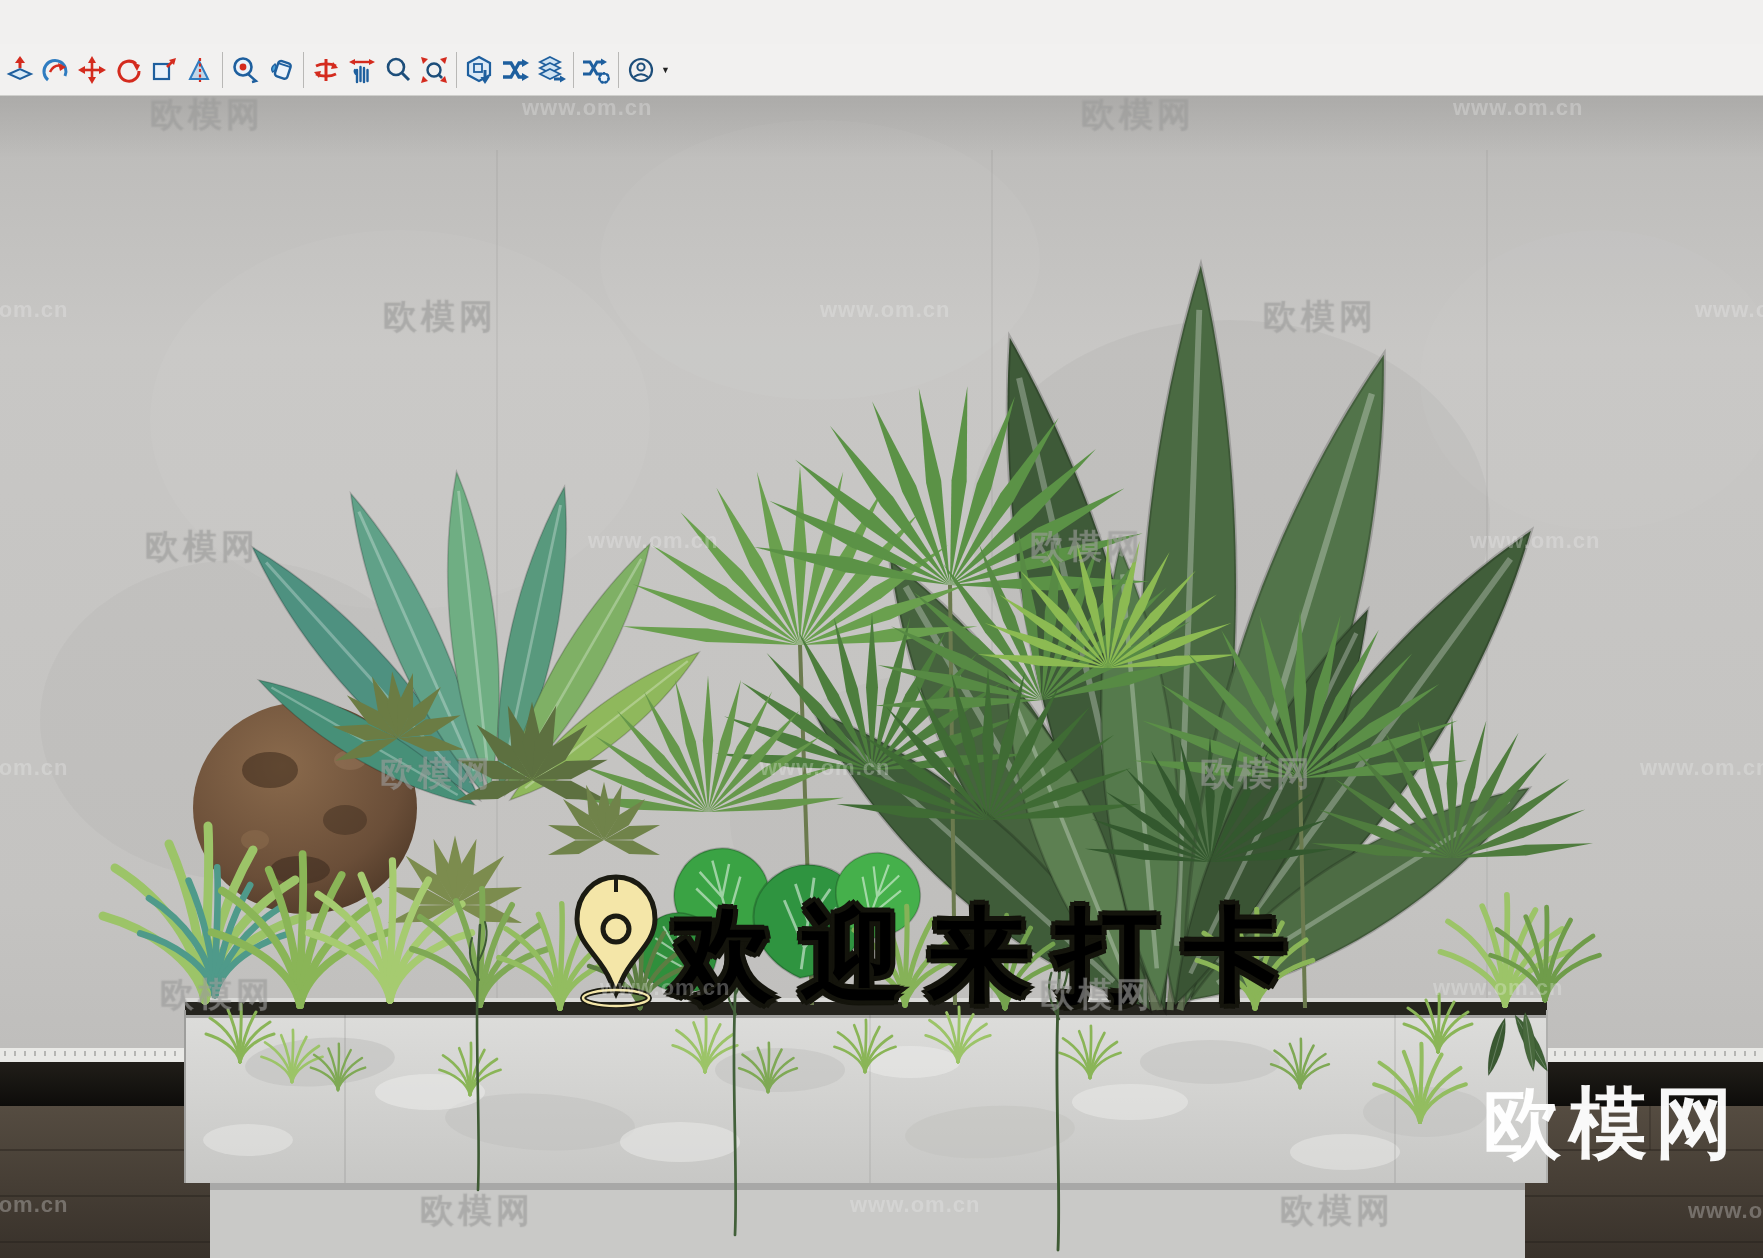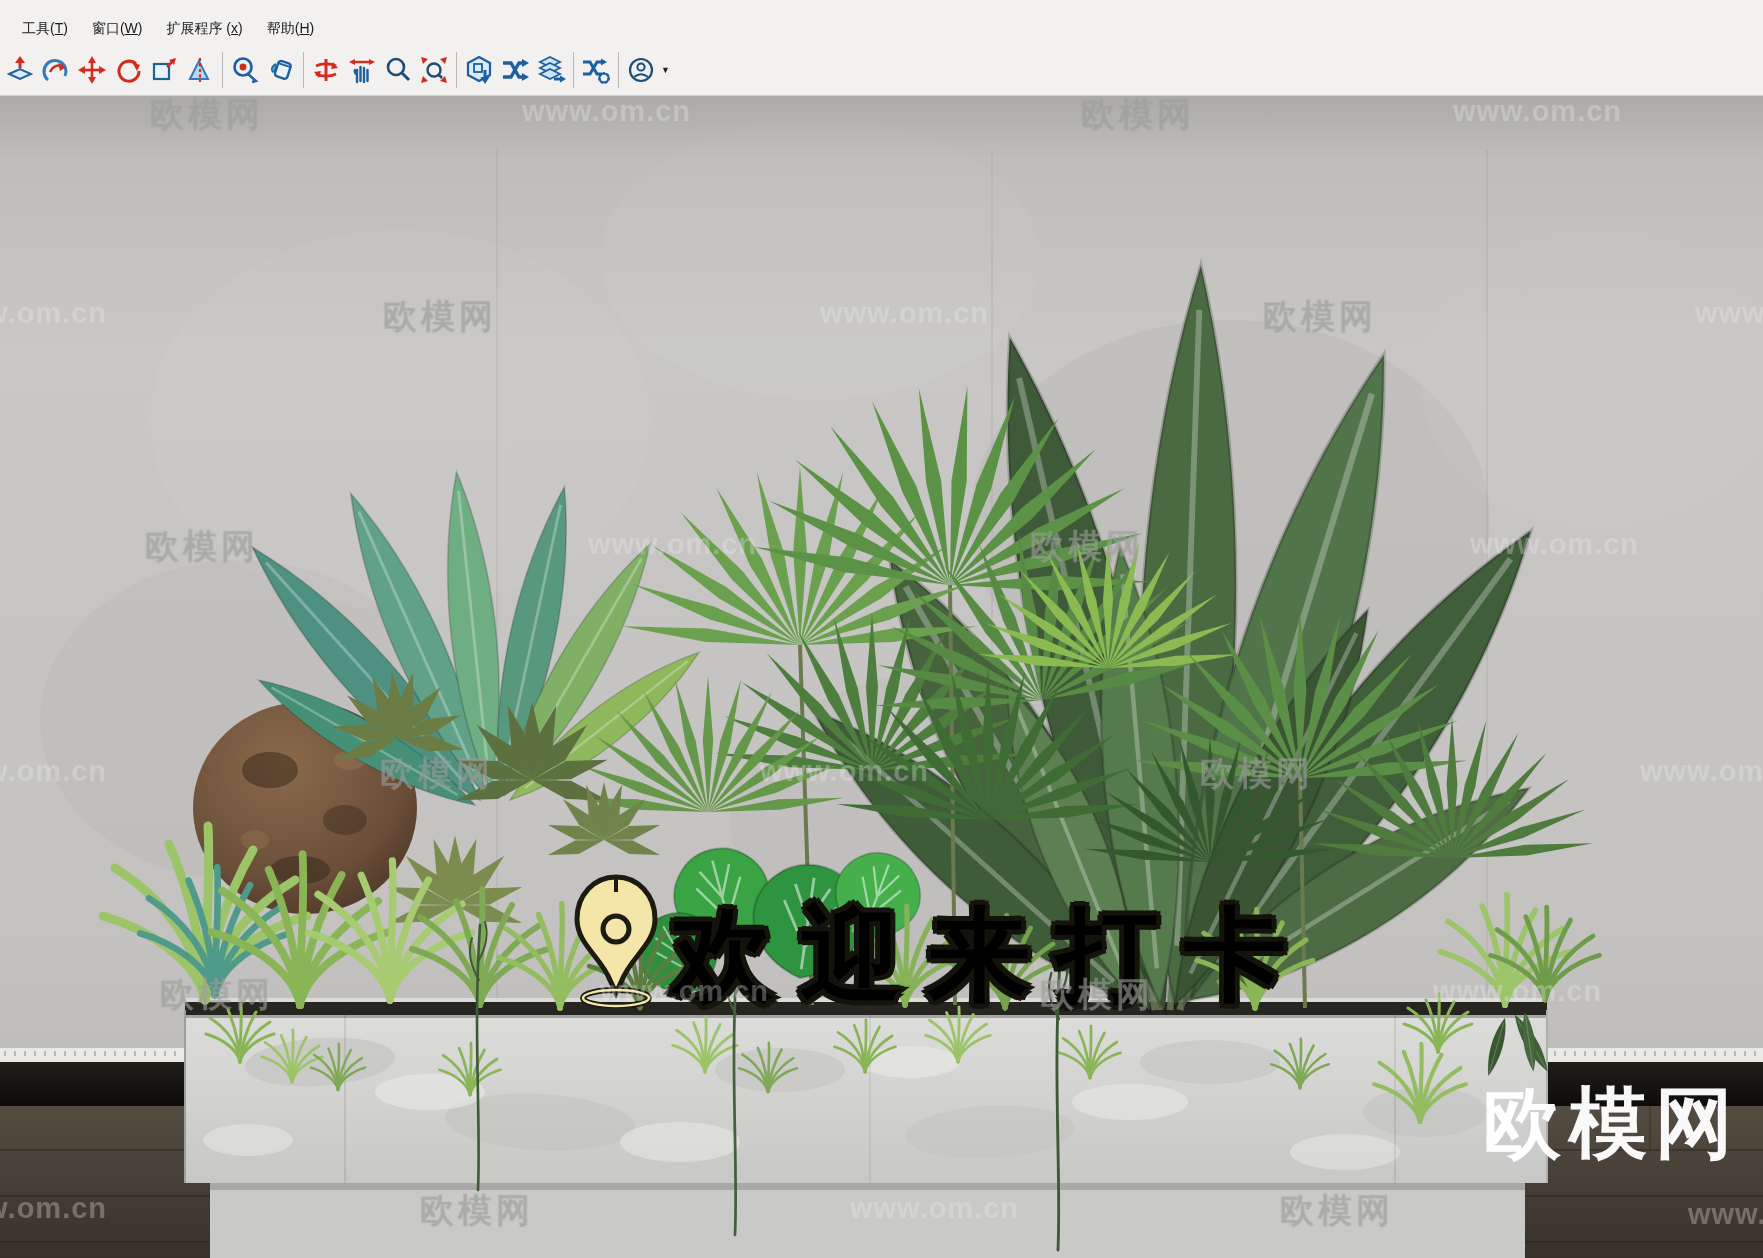--- a/index.html
+++ b/index.html
@@ -27,34 +27,28 @@
   .sign-text{font-size:102px;font-weight:900;line-height:1;letter-spacing:26px;color:#000000;
     -webkit-text-stroke:6px #17170e;paint-order:stroke fill;margin-left:6px;margin-bottom:2px;white-space:nowrap;
     text-shadow:4px 4px 0 #14140c,-4px 4px 0 #14140c,4px -4px 0 #14140c,-4px -4px 0 #14140c,
                 5px 0 0 #14140c,-5px 0 0 #14140c,0 5px 0 #14140c,0 -5px 0 #14140c;text-align:center;}
 
   
   .wms{position:absolute;inset:0;z-index:40;pointer-events:none;overflow:hidden;padding-left:7px;}
   .wm{position:absolute;white-space:nowrap;}
   .wm-brand{font-size:34px;font-weight:700;letter-spacing:4px;color:rgba(255,255,255,0.20);
             text-shadow:0 0 1px rgba(110,110,108,0.55);}
-  .wm-url{font-size:29px;font-weight:700;letter-spacing:1px;color:rgba(240,240,238,0.30);text-align:center;}
+  .wm-url{font-size:22px;font-weight:700;letter-spacing:1px;color:rgba(240,240,238,0.30);text-align:center;}
   .wm-big{font-size:78px;font-weight:900;letter-spacing:8px;color:rgba(255,255,255,0.97);text-shadow:none;}
 </style>
 </head>
 <body>
 
 <div class="app">
 
-  <div class="menubar">
-    <span class="mi"><span>工具(</span><u>T</u><span>)</span></span>
-    <span class="mi"><span>窗口(</span><u>W</u><span>)</span></span>
-    <span class="mi"><span>扩展程序 (</span><u>x</u><span>)</span></span>
-    <span class="mi"><span>帮助(</span><u>H</u><span>)</span></span>
-  </div>
 
   <div class="toolbar">
     <div class="tbtn">
       <svg width="30" height="30" viewBox="0 0 30 30">
           <polygon points="4,19 15,14 26,19 15,24" fill="#d9ebf8" stroke="#1e5f9e" stroke-width="2"></polygon>
           <line x1="15" y1="13" x2="15" y2="5" stroke="#d42b1e" stroke-width="3"></line>
           <polygon points="15,1 10,8 20,8" fill="#d42b1e"></polygon>
         </svg>
     </div>
     <div class="tbtn">

